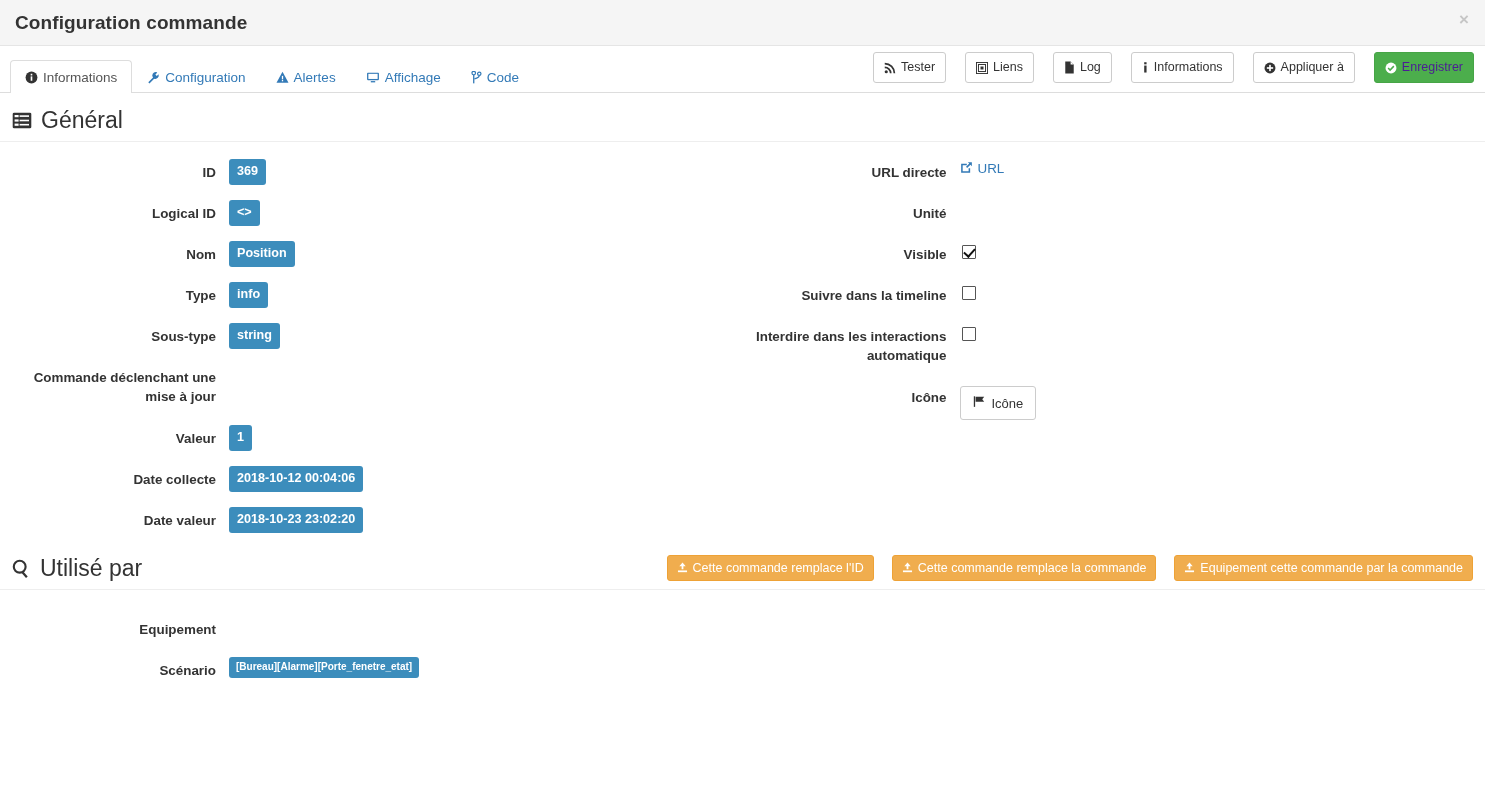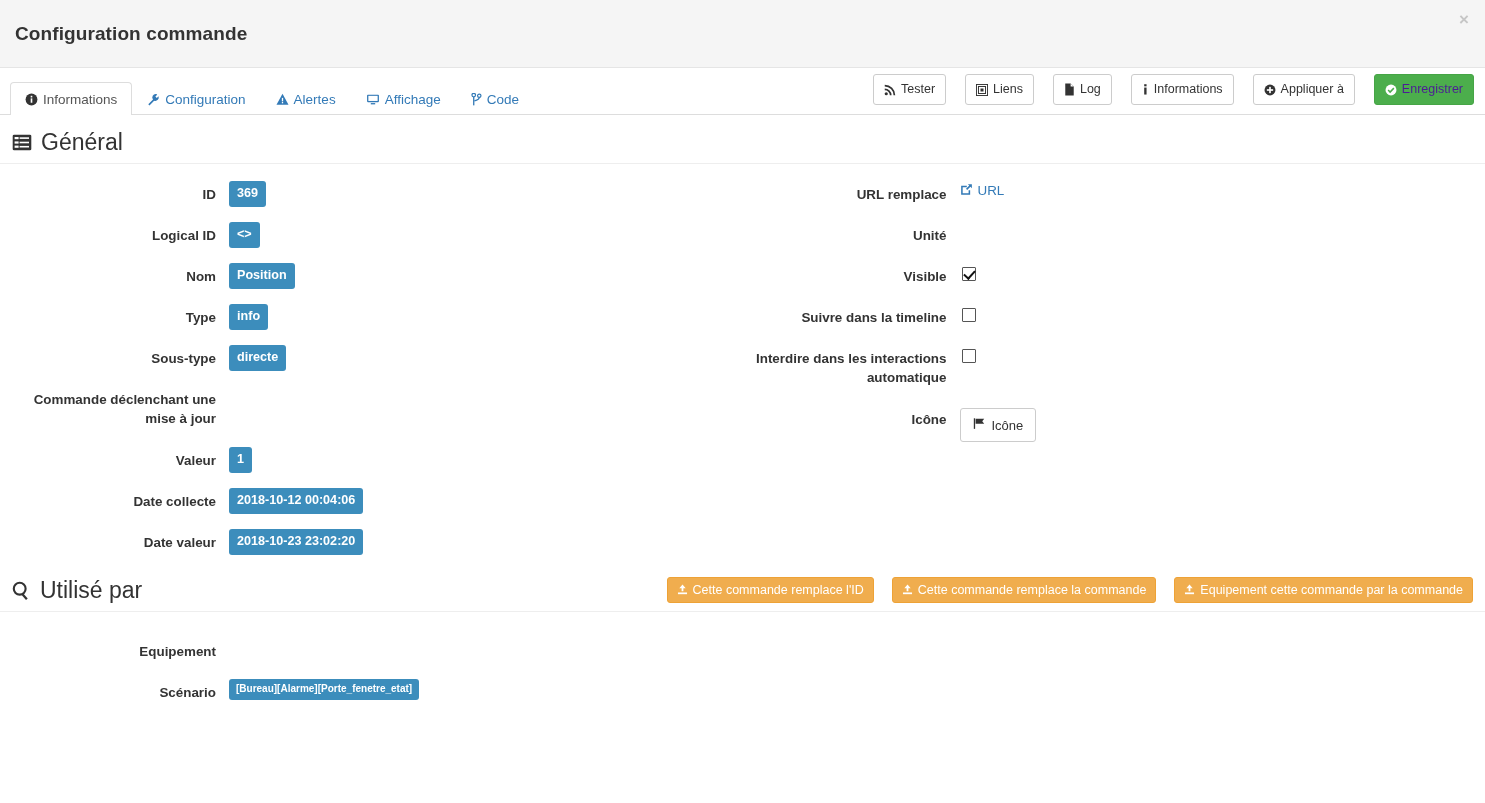--- a/index.html
+++ b/index.html
@@ -8,21 +8,21 @@
     width: 1485px; height: 803px;
     background: #ffffff;
     font-family: "Liberation Sans", sans-serif;
     color: #333333;
     overflow: hidden;
   }
 
   
   .modal-header {
     position: relative;
-    height: 68px;
+    height: 46px;
     background: #f5f5f5;
     border-bottom: 1px solid #e5e5e5;
     display: flex;
     align-items: center;
     padding: 8px 15px;
   }
   .modal-title {
     font-size: 19px;
     font-weight: bold;
     color: #333;
@@ -404,21 +404,21 @@
       <div class="frow">
         <div class="flabel">Type</div>
         <div class="fctl">
             <span class="badge-lbl">info</span>
           </div>
       </div>
 
       <div class="frow">
         <div class="flabel">Sous-type</div>
         <div class="fctl">
-            <span class="badge-lbl">directe</span>
+            <span class="badge-lbl">string</span>
           </div>
       </div>
 
       <div class="frow tall">
         <div class="flabel">Commande déclenchant une mise à jour</div>
         <div class="fctl">
             <span></span>
           </div>
       </div>
 
@@ -441,21 +441,21 @@
         <div class="fctl">
             <span class="badge-lbl">2018-10-23 23:02:20</span>
           </div>
       </div>
 
     </div>
 
     <div class="col">
 
       <div class="frow">
-        <div class="flabel">URL remplace</div>
+        <div class="flabel">URL directe</div>
         <div class="fctl">
           <span class="link-url">
             <span>
               <svg width="13" height="13" viewBox="0 0 16 16">
                   <path d="M1.4 3.4h7v1.9H3.3v7.3h7.3V9h1.9v5.6H1.4z" fill="#337ab7"></path>
                   <path d="M9.6 1.4H14.6V6.4l-1.8-1.8-4 4-1.4-1.4 4-4z" fill="#337ab7"></path>
                 </svg>
             </span>
             <span>URL</span>
           </span>

